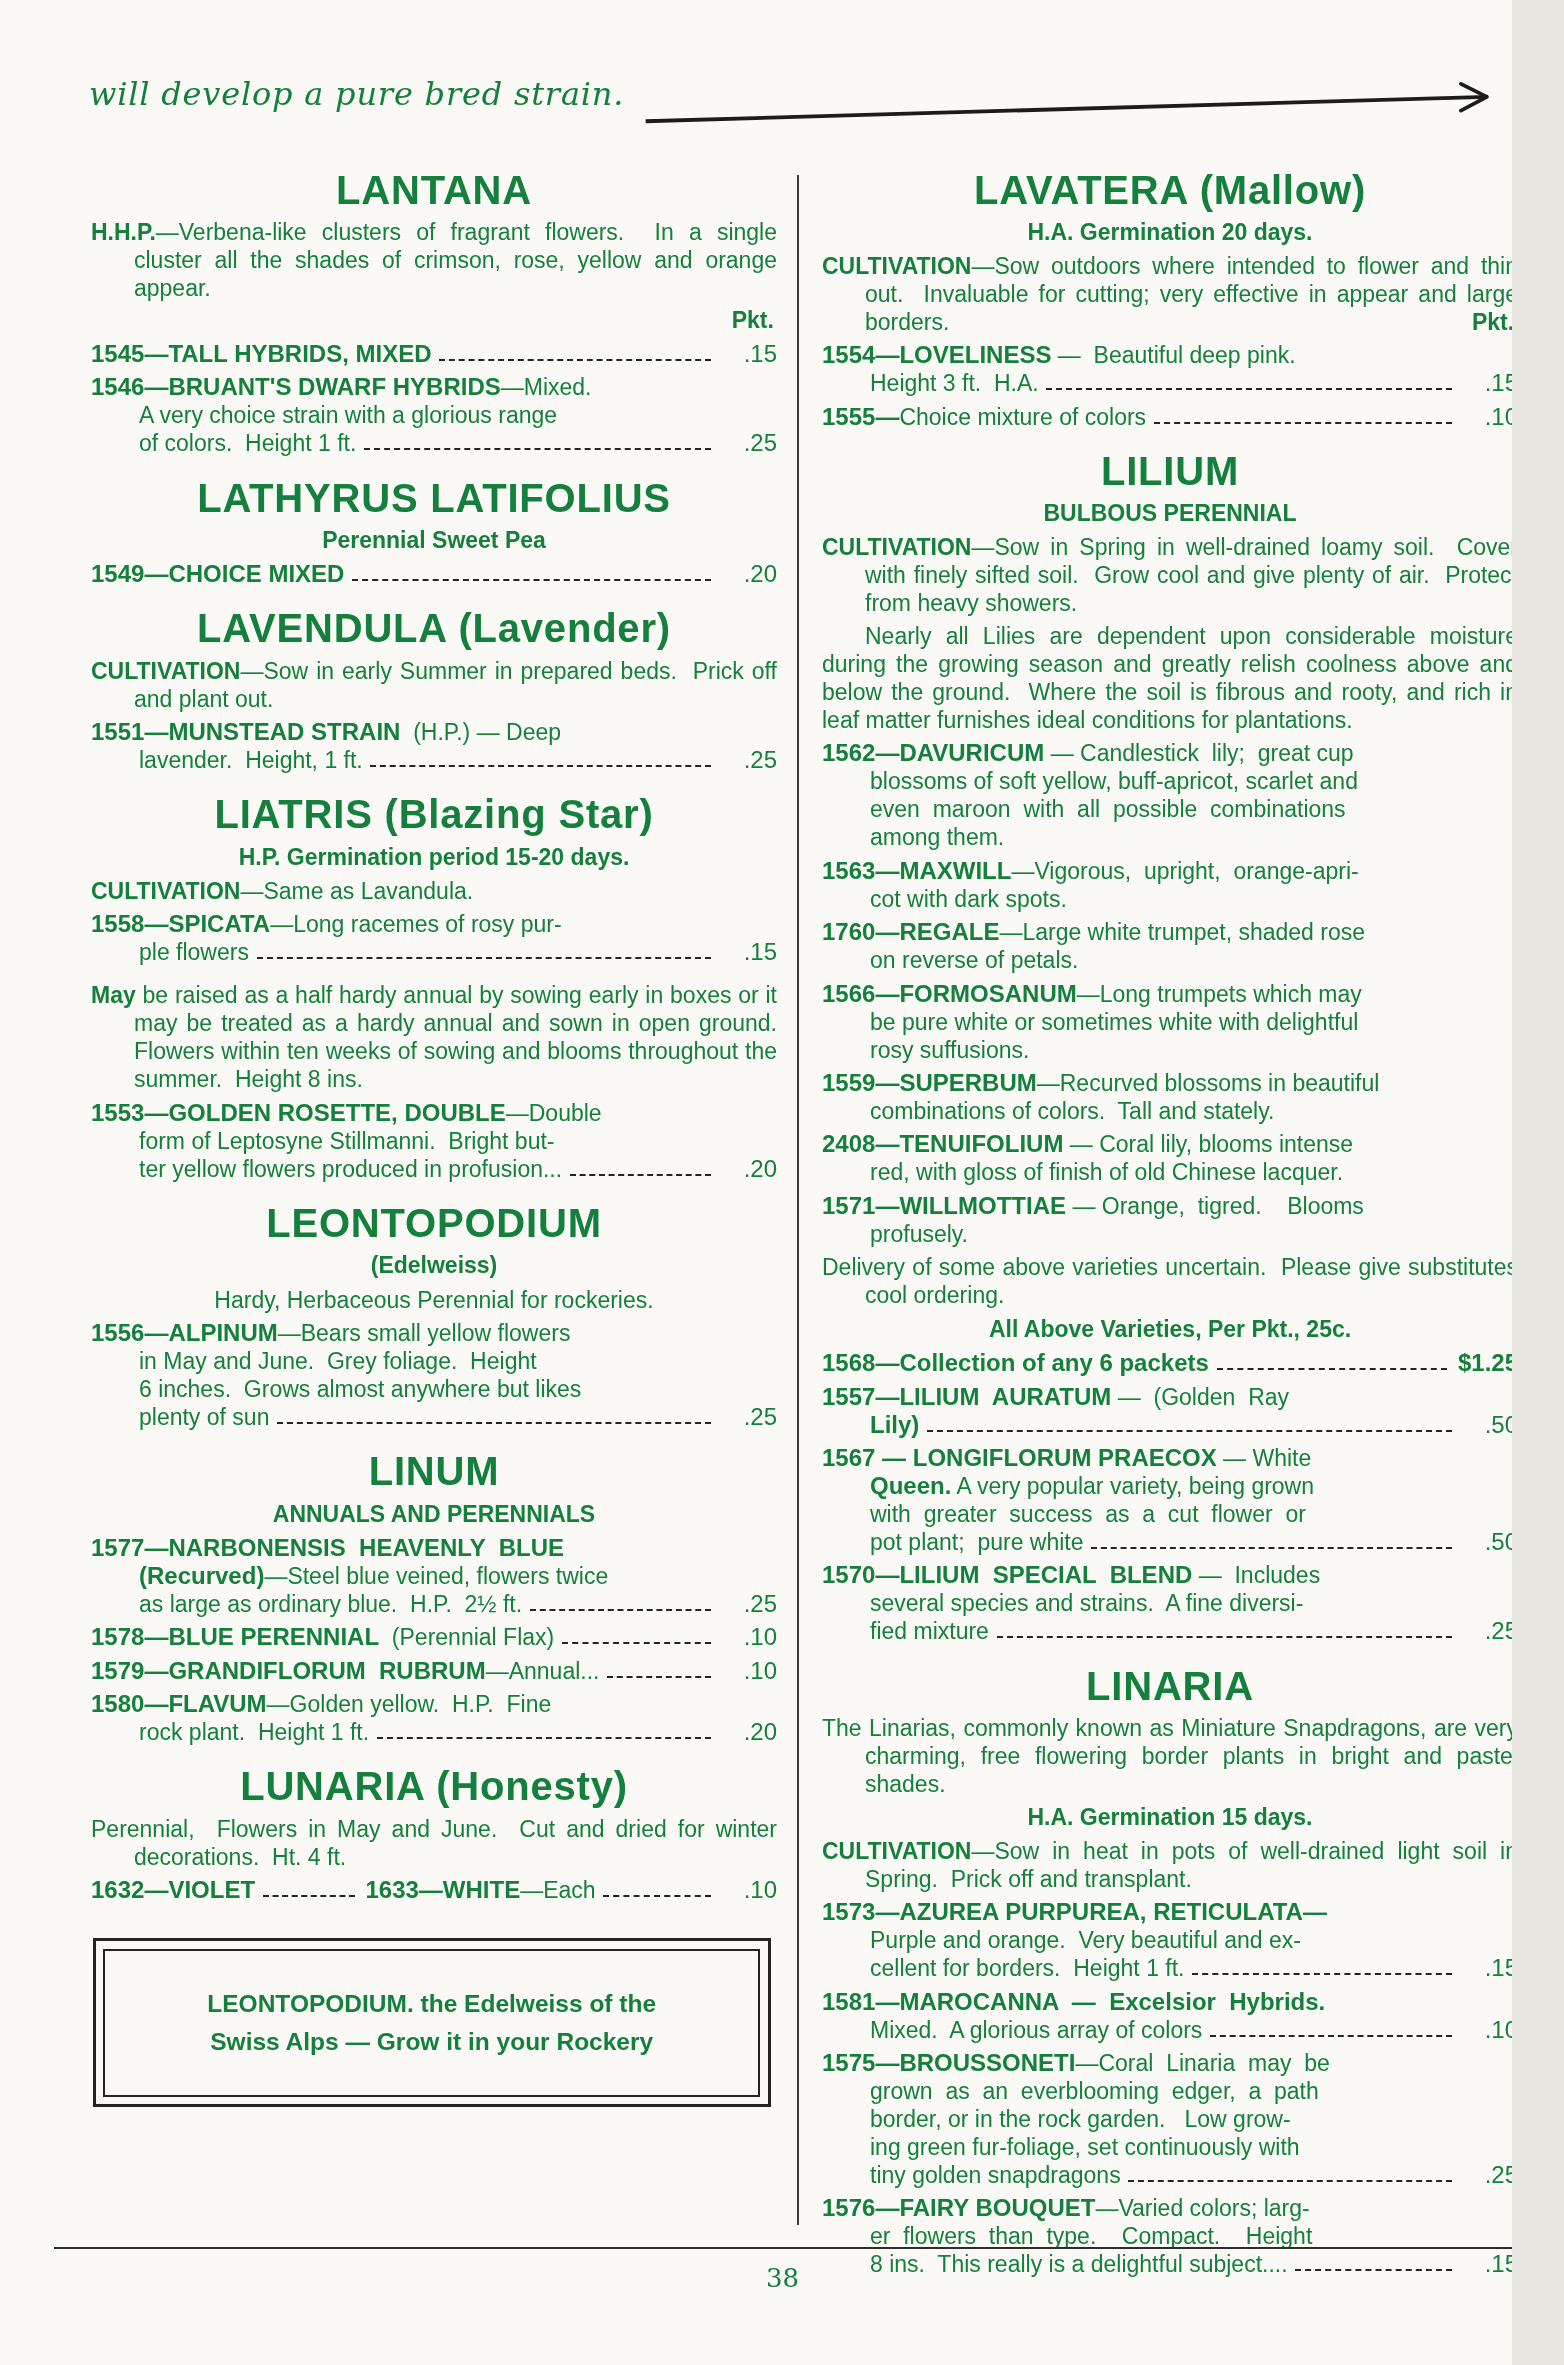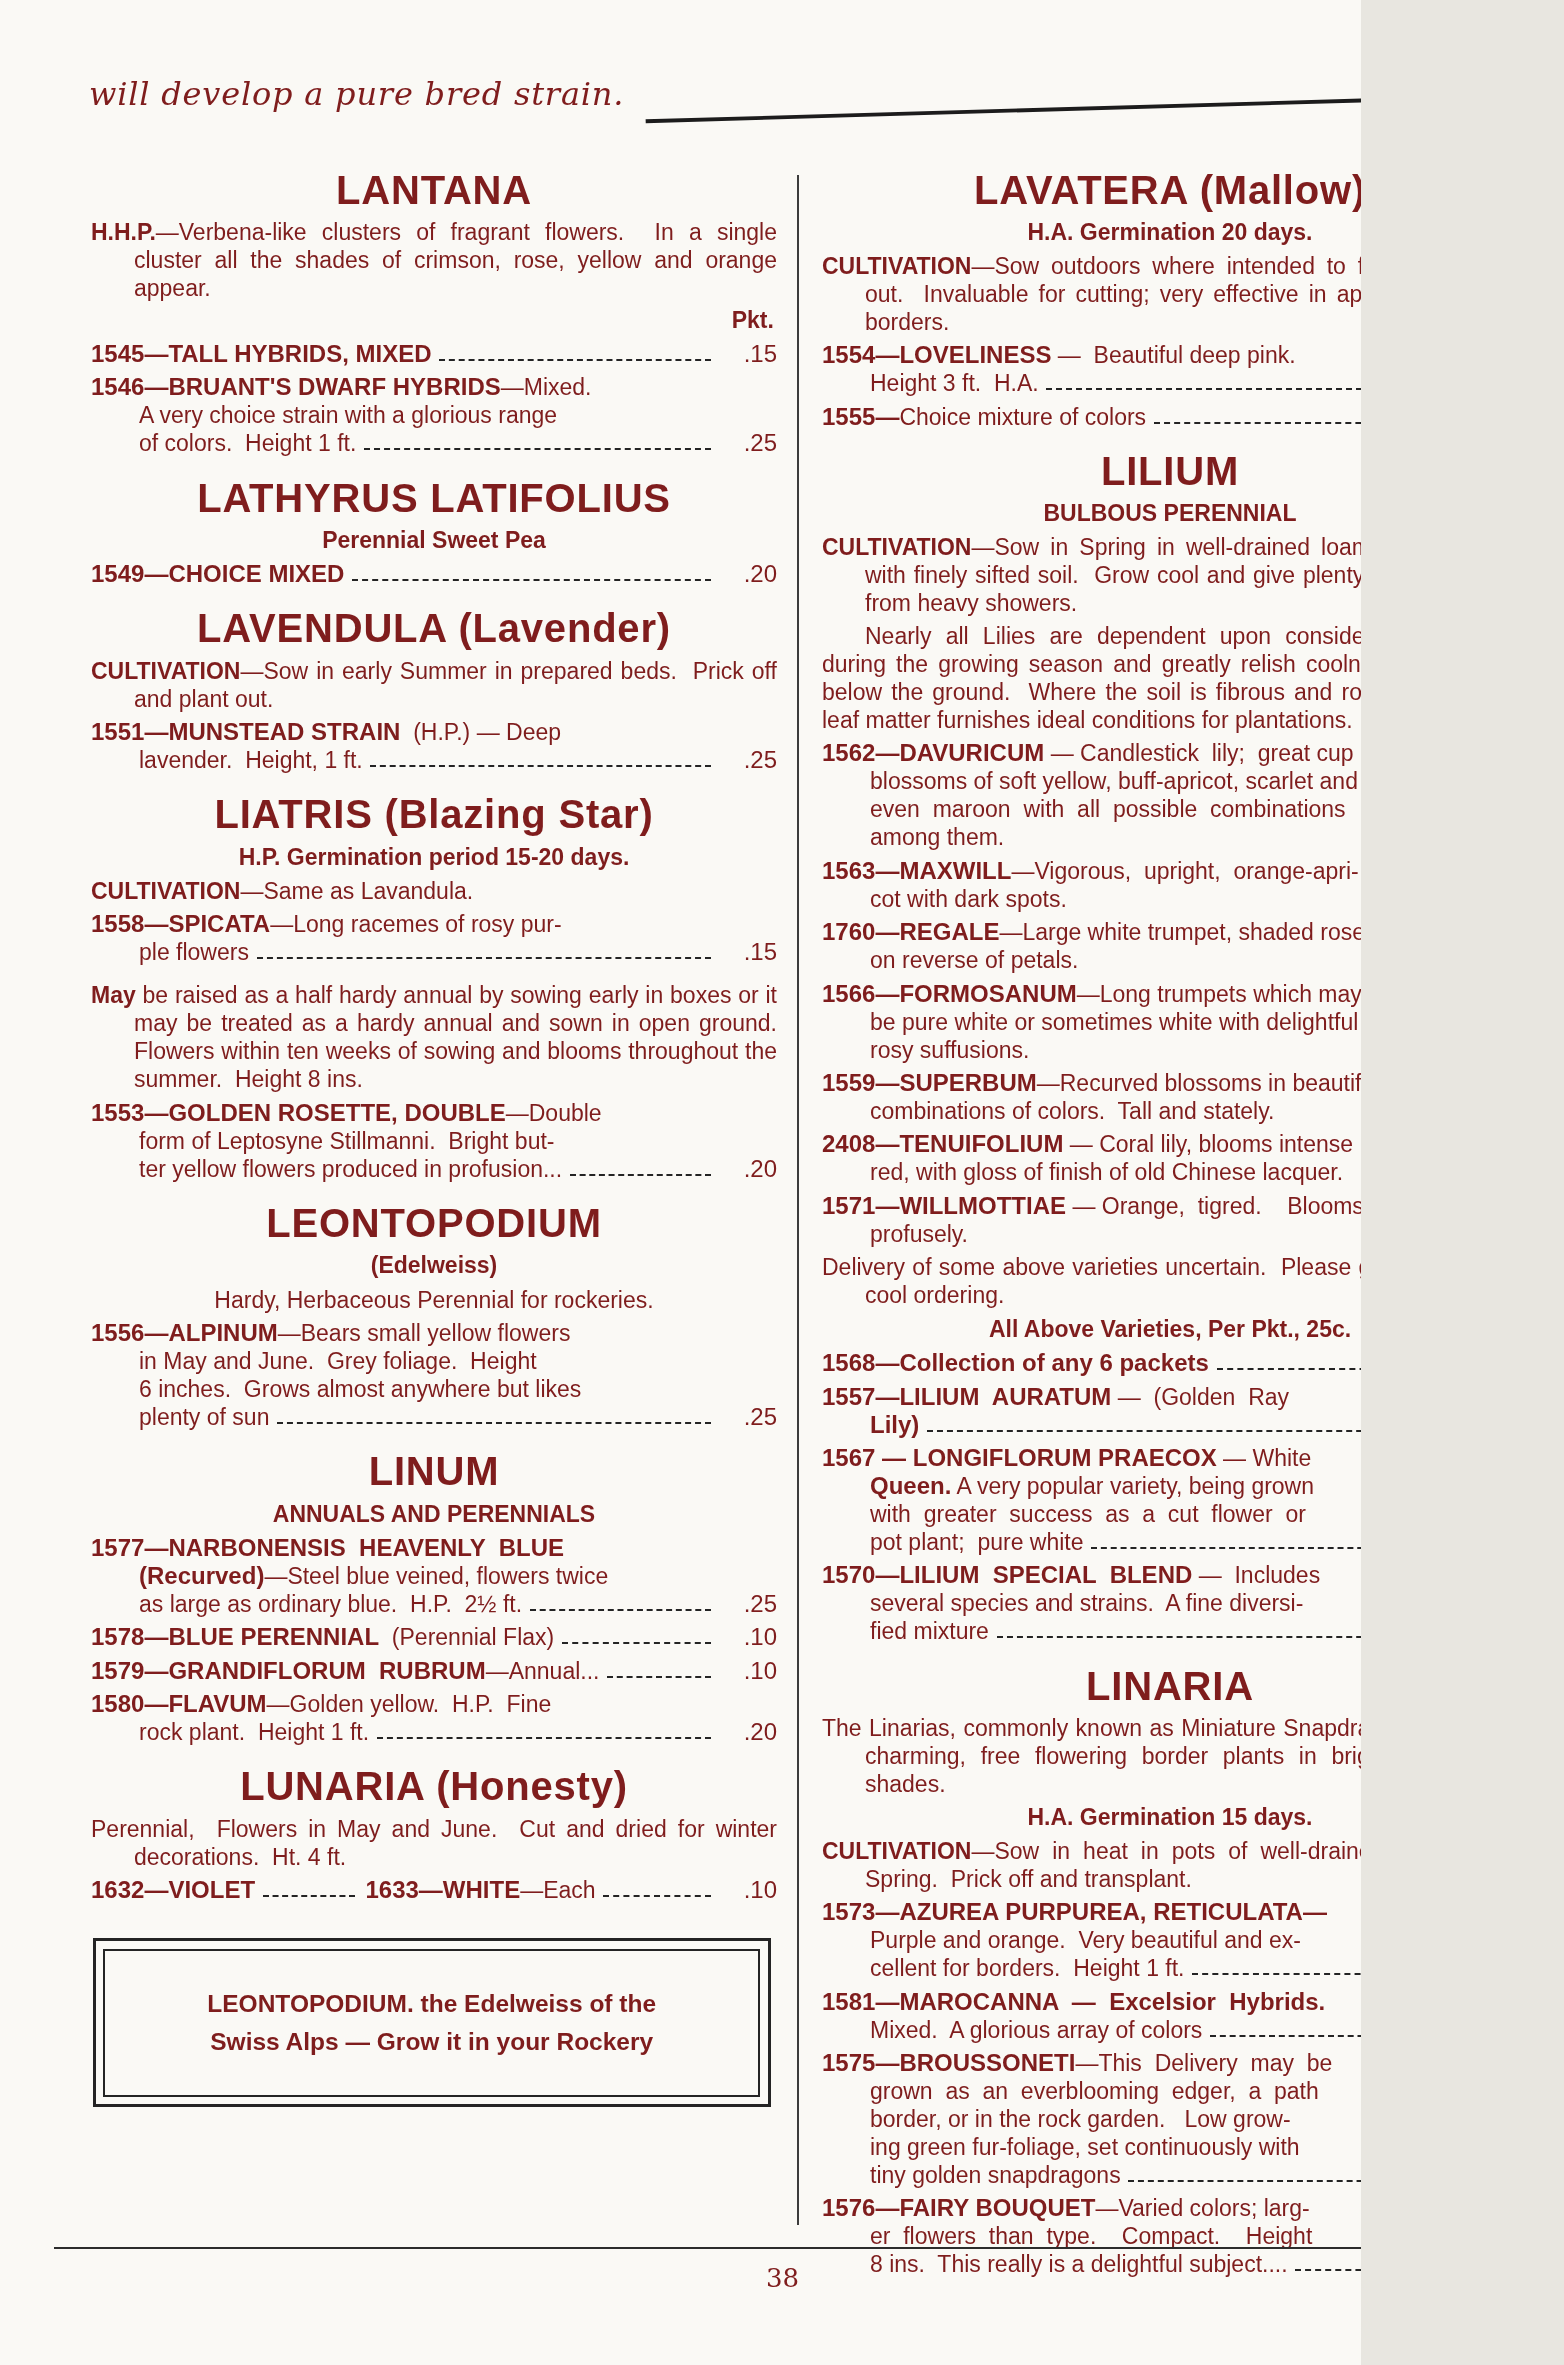--- a/index.html
+++ b/index.html
@@ -1,16 +1,16 @@
 <!DOCTYPE html>
 <html style="font-size:12.3px"><head>
 <meta charset="utf-8">
 <style>
   html,body{margin:0;padding:0;background:#e8e6e0;}
-  .page{position:relative;width:1361px;height:2366px;background:#faf9f5;color:#7f1d1d;
+  .page{position:relative;width:1512px;height:2366px;background:#faf9f5;color:#15803d;
         font-family:"Liberation Sans",sans-serif;font-size:23px;line-height:28px;overflow:hidden;}
   
   .tagline{position:absolute;left:89px;top:80px;font-family:"DejaVu Serif",serif;
            font-style:italic;font-size:32px;letter-spacing:0.8px;white-space:pre;}
   .arrow{position:absolute;left:641px;top:74px;}
   
   .divider{position:absolute;left:797px;top:175px;width:1.5px;height:2050px;background:#3c3c3c;}
   .col{position:absolute;top:169px;}
   .col.left{left:91px;width:686px;}
   .col.right{left:822px;width:696px;}
@@ -428,21 +428,21 @@
           </div>
         <div class="ln ind">
             <span>Mixed.  A glorious array of colors</span>
             <i class="leader"></i>
             <em class="price">.10</em>
           </div>
       </div>
       <div class="item">
         <div class="ln">
             <b>1575—BROUSSONETI</b>
-            <span>—This  Delivery  may  be</span>
+            <span>—Coral  Linaria  may  be</span>
           </div>
         <div class="ln ind">
             <span>grown  as  an  everblooming  edger,  a  path</span>
           </div>
         <div class="ln ind">
             <span>border, or in the rock garden.   Low grow-</span>
           </div>
         <div class="ln ind">
             <span>ing green fur-foliage, set continuously with</span>
           </div>

